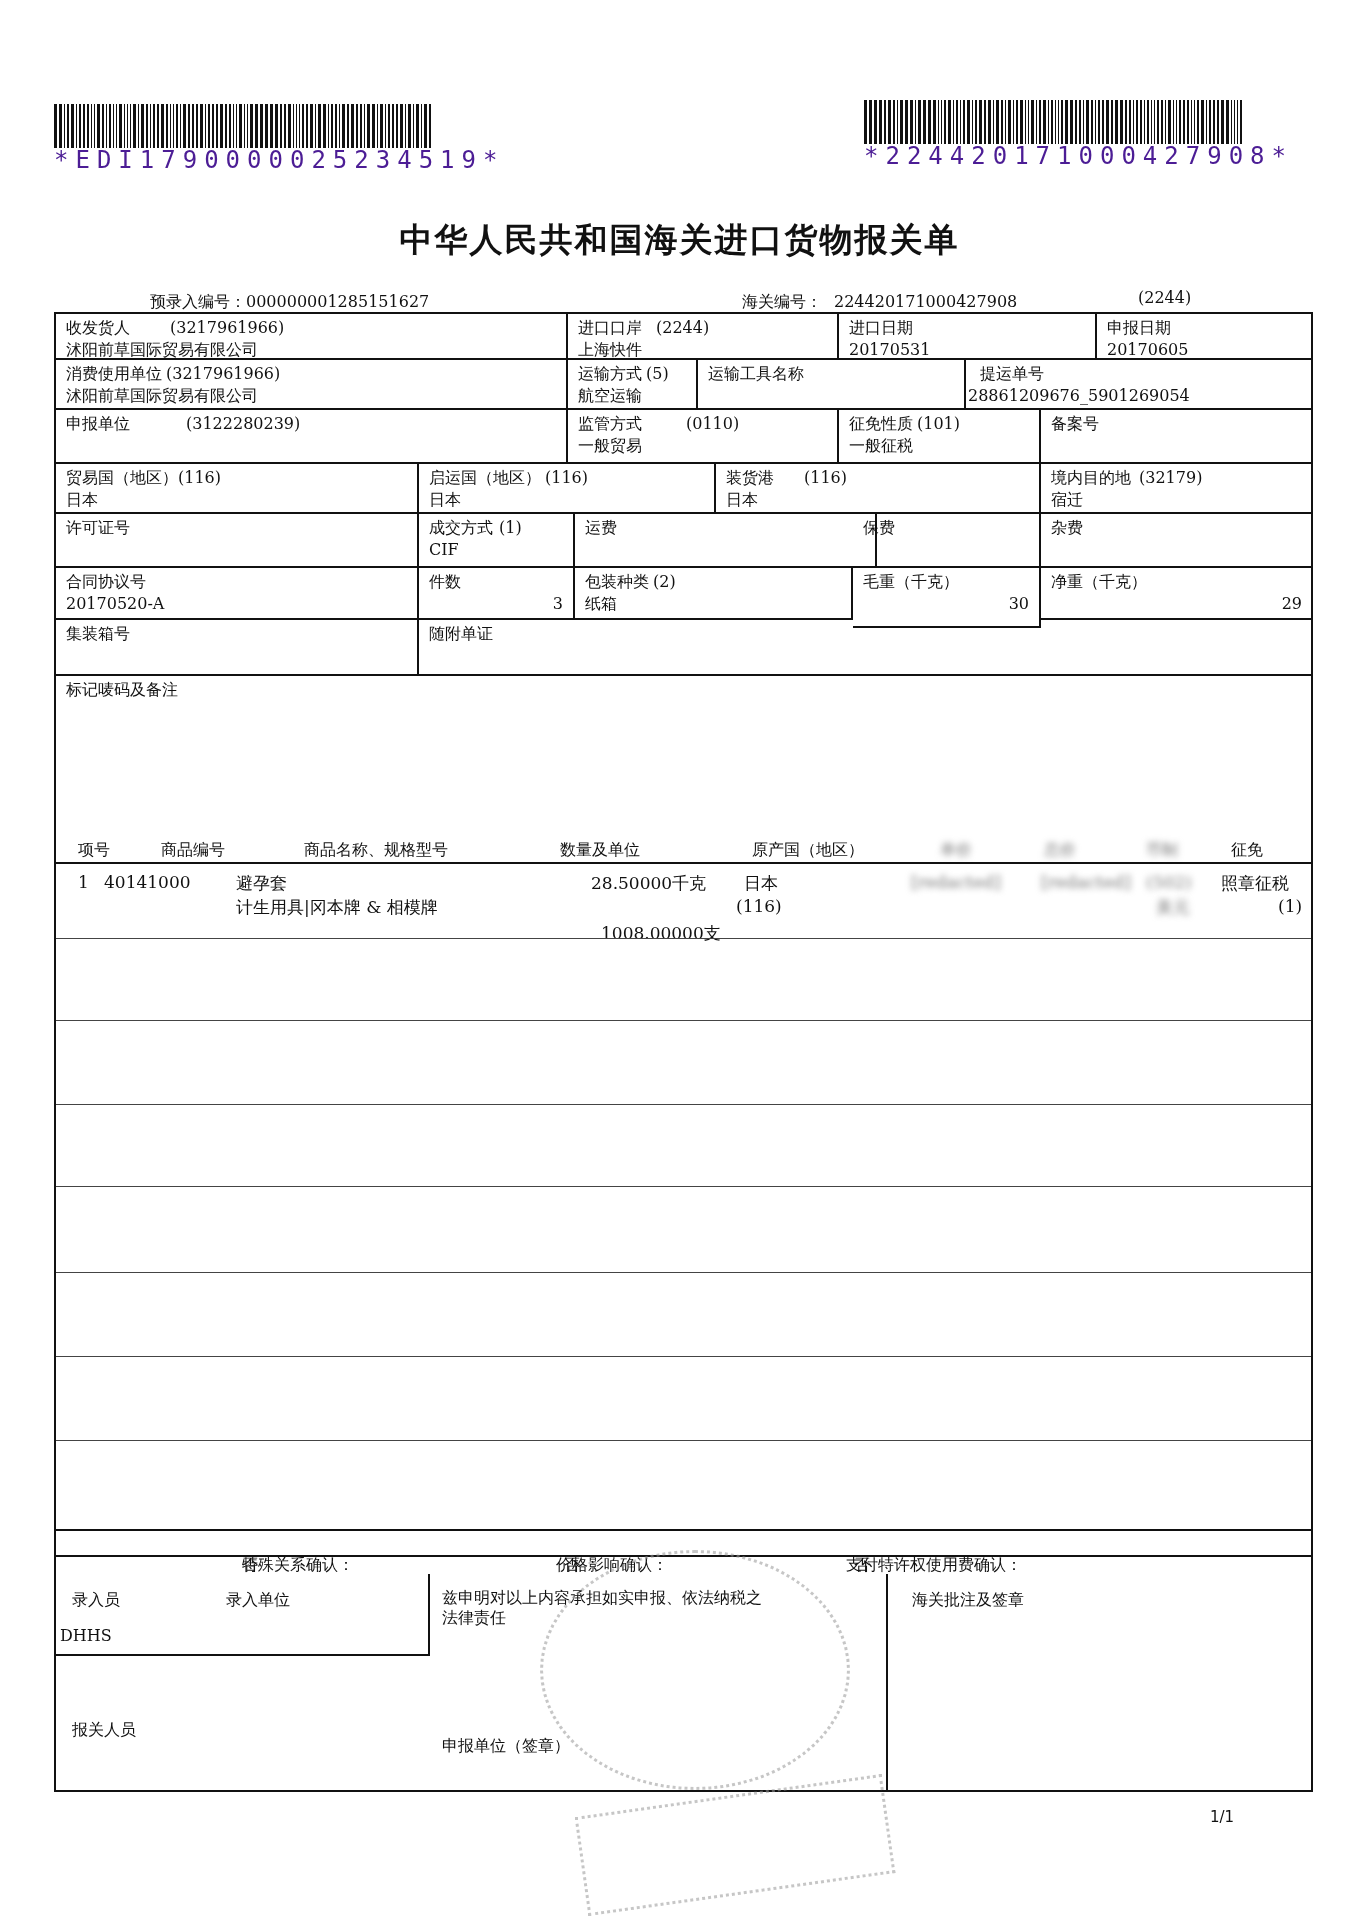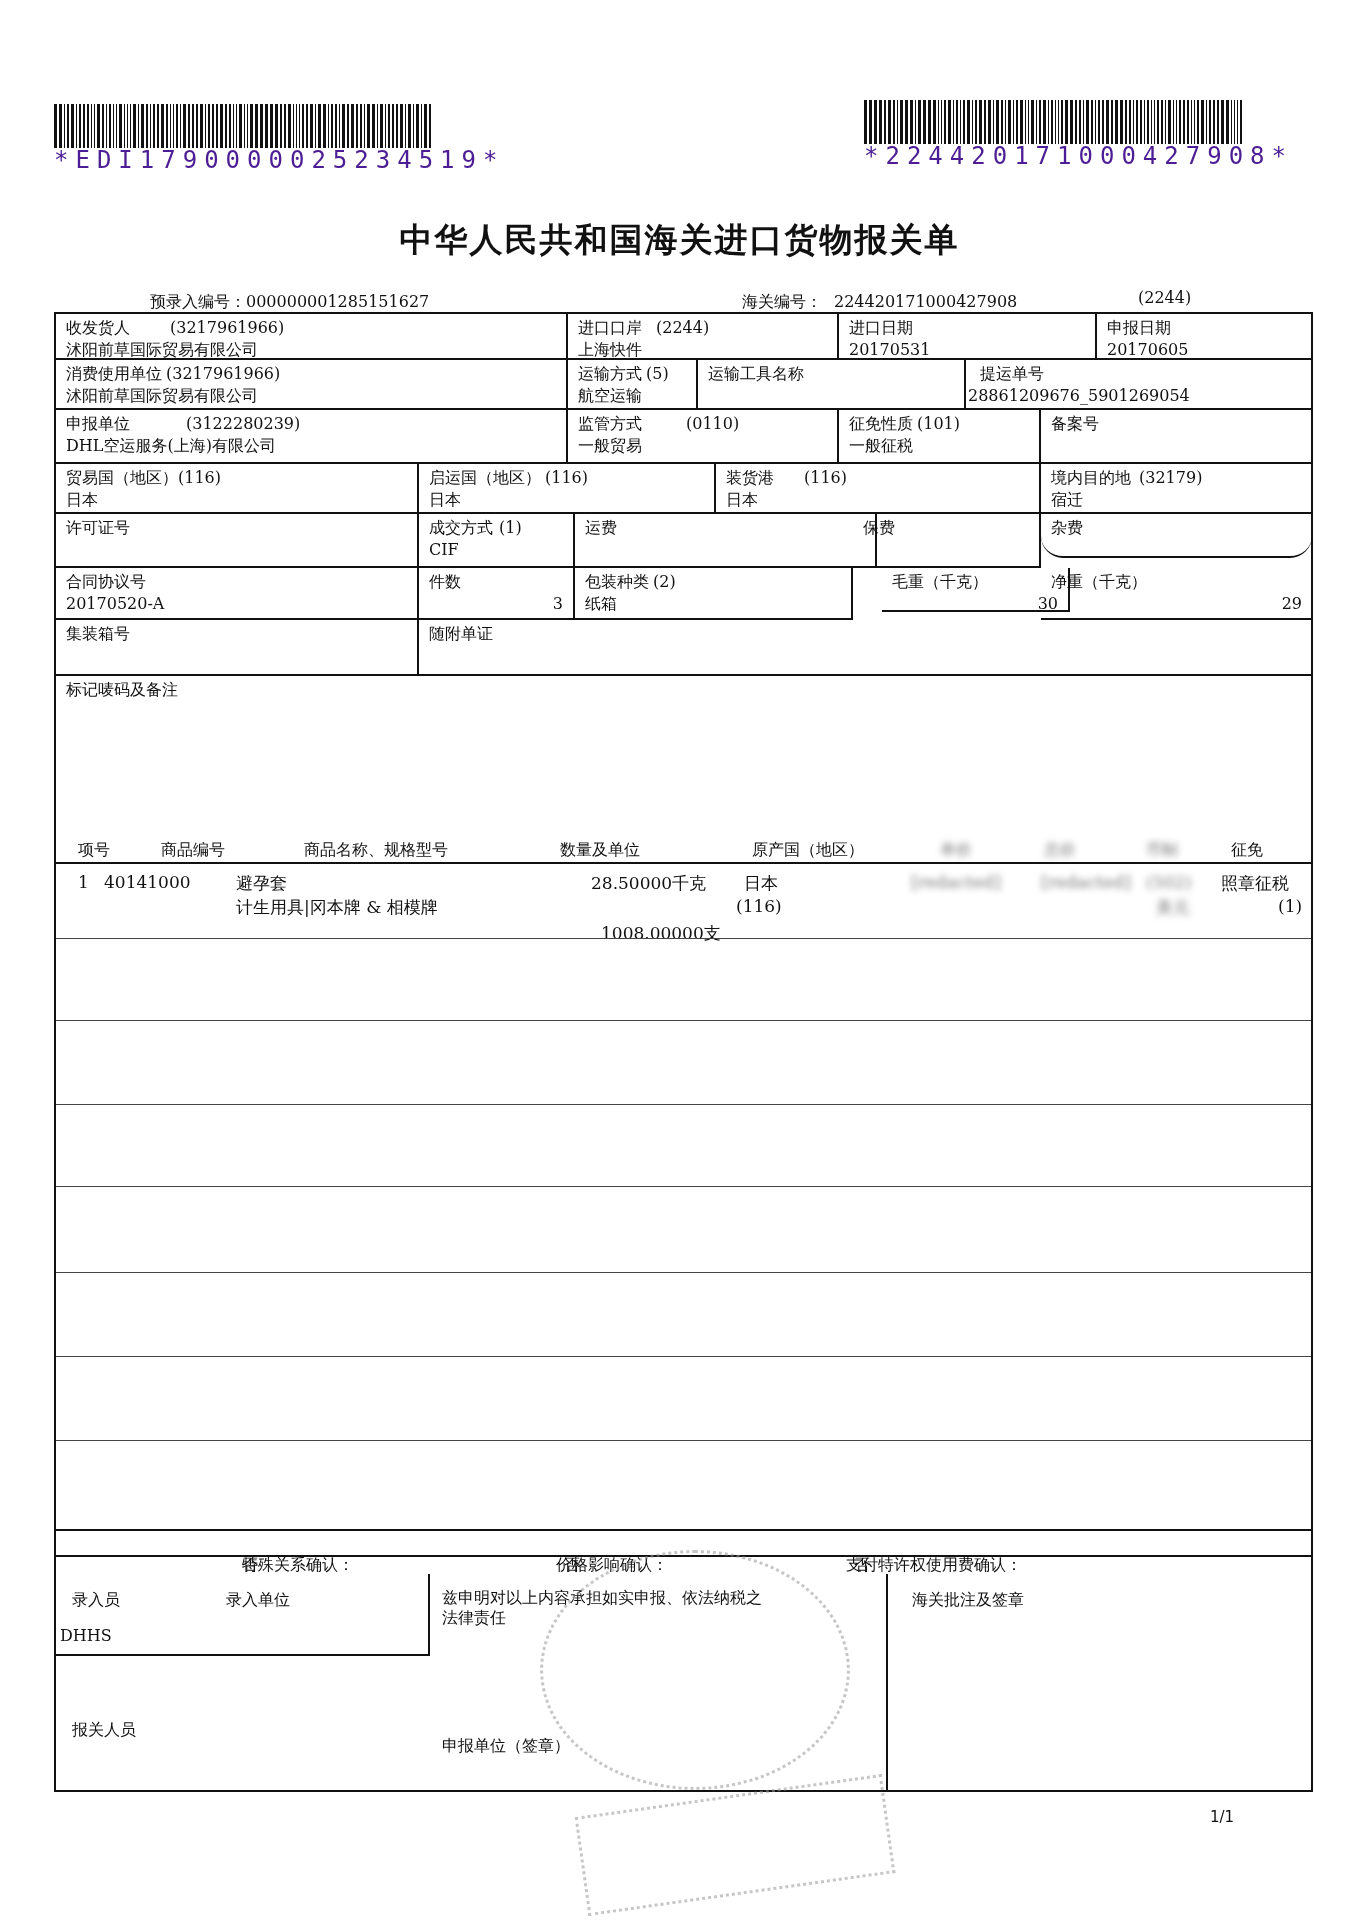--- a/index.html
+++ b/index.html
@@ -281,21 +281,20 @@
   <div class="cell" style="left:642px; top:46px; width:268px; height:50px;">
     <span class="lbl">运输工具名称</span>
   </div>
   <div class="cell noright" style="left:910px; top:46px; width:346px; height:50px; padding-left:2px;">
     <span class="lbl" style="padding-left:12px;">提运单号</span>
     <span class="val">28861209676_5901269054</span>
   </div>
 
   <div class="cell" style="left:0; top:96px; width:512px; height:54px;">
     <span class="lbl"><span>申报单位</span><span class="code" style="margin-left:56px;">(3122280239)</span></span>
-    <span class="val">DHL空运服务(上海)有限公司</span>
   </div>
   <div class="cell" style="left:512px; top:96px; width:271px; height:54px;">
     <span class="lbl"><span>监管方式</span><span class="code" style="margin-left:44px;">(0110)</span></span>
     <span class="val">一般贸易</span>
   </div>
   <div class="cell" style="left:783px; top:96px; width:202px; height:54px;">
     <span class="lbl"><span>征免性质</span><span class="code" style="margin-left:4px;">(101)</span></span>
     <span class="val">一般征税</span>
   </div>
   <div class="cell noright" style="left:985px; top:96px; width:271px; height:54px;">
@@ -325,37 +324,37 @@
   <div class="cell" style="left:363px; top:200px; width:156px; height:54px;">
     <span class="lbl"><span>成交方式</span><span class="code" style="margin-left:6px;">(1)</span></span>
     <span class="val">CIF</span>
   </div>
   <div class="cell" style="left:519px; top:200px; width:302px; height:54px;">
     <span class="lbl">运费</span>
   </div>
   <div class="cell" style="left:797px; top:200px; width:188px; height:54px;">
     <span class="lbl">保费</span>
   </div>
-  <div class="cell noright" style="left:985px; top:200px; width:271px; height:44px;border-radius:23px;">
+  <div class="cell noright" style="left:985px; top:200px; width:271px; height:54px;">
     <span class="lbl">杂费</span>
   </div>
 
   <div class="cell" style="left:0; top:254px; width:363px; height:52px;">
     <span class="lbl">合同协议号</span>
     <span class="val">20170520-A</span>
   </div>
   <div class="cell" style="left:363px; top:254px; width:156px; height:52px;">
     <span class="lbl">件数</span>
     <span class="val r">3</span>
   </div>
   <div class="cell" style="left:519px; top:254px; width:278px; height:52px;">
     <span class="lbl"><span>包装种类</span><span class="code" style="margin-left:4px;">(2)</span></span>
     <span class="val">纸箱</span>
   </div>
-  <div class="cell" style="left:797px; top:254px; width:188px; height:44px;margin-left:29px;">
+  <div class="cell" style="left:797px; top:254px; width:188px; height:60px;">
     <span class="lbl">毛重（千克）</span>
     <span class="val r">30</span>
   </div>
   <div class="cell noright" style="left:985px; top:254px; width:271px; height:52px;">
     <span class="lbl">净重（千克）</span>
     <span class="val r">29</span>
   </div>
 
   <div class="cell" style="left:0; top:306px; width:363px; height:56px;">
     <span class="lbl">集装箱号</span>

